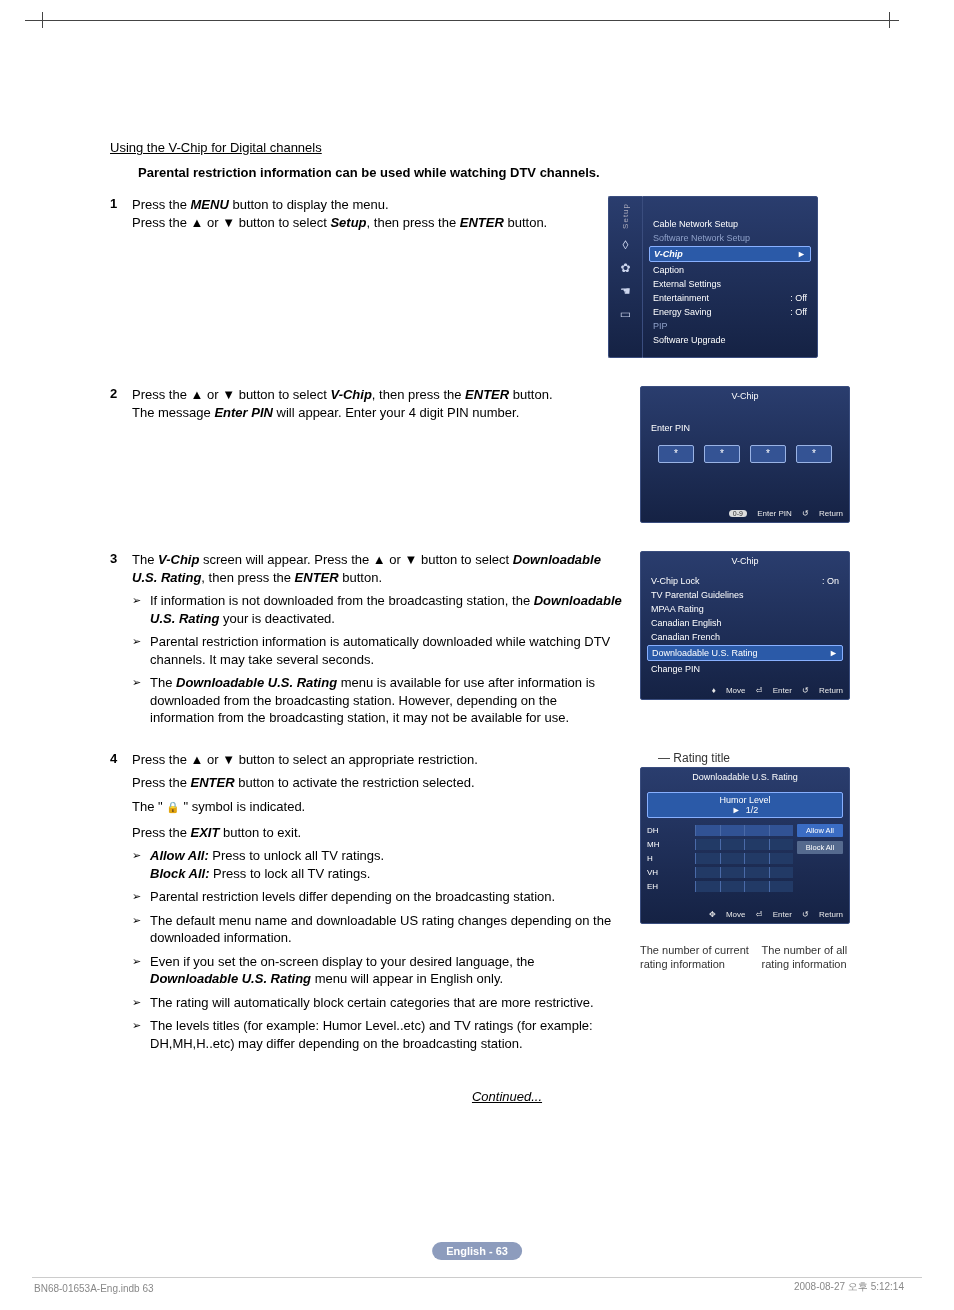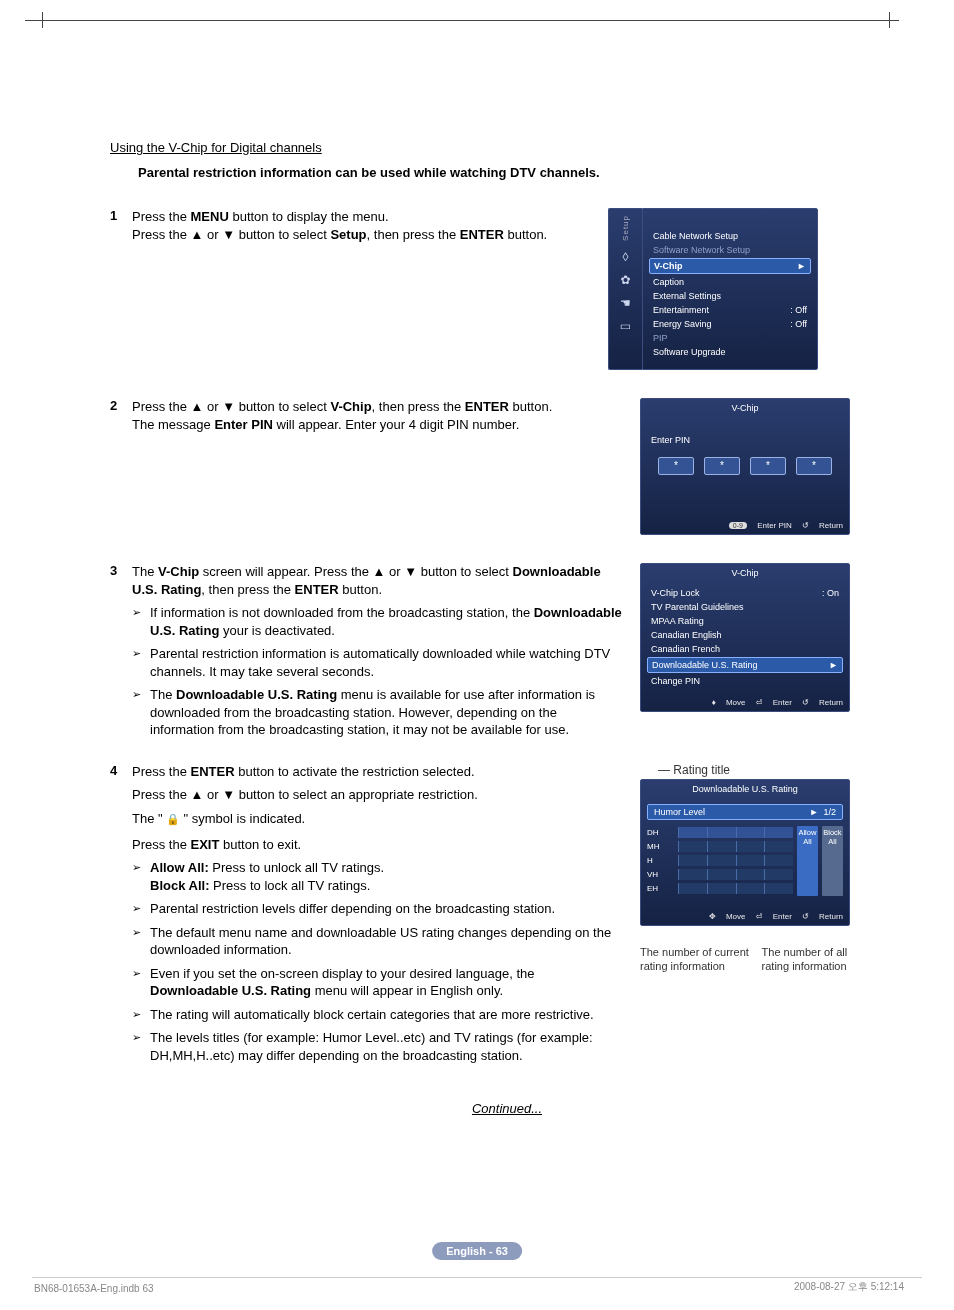--- a/index.html
+++ b/index.html
@@ -14,29 +14,29 @@
   }
   .page {
     padding: 140px 50px 40px 110px;
     position: relative;
     height: 100%;
   }
   .top-rule { position:absolute; top:20px; left:25px; right:55px; height:1px; background:#444;}
   .top-rule-v { position:absolute; top:12px; height:16px; width:1px; background:#444;}
 
   .section-title { font-weight:normal; text-decoration: underline; margin-bottom:10px; font-size:13px;}
-  .intro { font-weight:bold; margin-bottom:28px; font-size:13px;padding-left:28px;}
+  .intro { font-weight:bold; margin-bottom:16px; font-size:13px;padding-left:28px;}
   .row { display:flex; margin-bottom:8px; }
   .left-col { width:530px; padding-right:16px; }
   .right-col { width:220px; }
   .step-wrap { display:flex; margin-bottom:10px; }
   .step-num { width:22px; font-weight:bold; font-size:13px;}
   .step-body { flex:1; font-size:13px; line-height:1.35;}
   .step-body p { margin-bottom:6px; }
-  .bold { font-weight:bold; }
+  .bold { font-weight:bold;font-style:italic; }
   .bullets { list-style:none; padding-left:0; margin-top:6px;}
   .bullets li { display:flex; margin-bottom:6px; line-height:1.35;}
   .bullets li .arrow { width:18px; font-size:11px; padding-top:1px;}
   .bullets li .txt { flex:1; }
 
   
   .osd {
     background: linear-gradient(#2a3d6e,#152244);
     color:#fff;
     font-size:9px;
@@ -61,29 +61,29 @@
   .osd-setup .osd-main { flex:1; background: linear-gradient(#2a3d6e,#152244); color:#fff; font-size:9px; border:1px solid #3a4d7e; border-radius:0 2px 2px 0; padding:20px 6px 10px 6px;}
 
   
   .pin-row { display:flex; gap:10px; justify-content:center; padding:8px 0;}
   .pin-box { width:36px; height:18px; border:1px solid #9ab3e4; border-radius:2px; background:#345394; color:#fff; text-align:center; line-height:16px; font-size:10px;}
 
   
   .grid-area { display:flex; gap:4px; padding:2px 0 6px 0;}
   .grid-left { flex:1; }
   .grid-left .grid-row { display:flex; height:14px; align-items:center;}
-  .grid-left .grid-row .label { width:31px; font-size:8px;}
+  .grid-left .grid-row .label { width:48px; font-size:8px;}
   .grid-left .grid-row .cells { flex:1; display:flex;}
   .grid-left .grid-row .cells .cell { flex:1; height:11px; border-left:1px solid #4a6aa8; background:#223a66;}
   .grid-left .grid-row.selrow .cells .cell { background:#315294; }
-  .grid-right { width:46px; display:flex; flex-direction:row; gap:4px;}
+  .grid-right { width:46px; display:flex; flex-direction:column; gap:4px;}
   .btn-small { font-size:7.5px; text-align:center; padding:2px 1px; border-radius:1px;}
   .btn-allow { background:#3a6cc4;}
   .btn-block { background:#556a8e;}
-  .humor-row { display:flex; justify-content:space-between; align-items:center; background:#2b5aa8; border:1px solid #88b0ff; border-radius:2px; padding:2px 6px; margin:2px 0 4px 0;}
+  .humor-row { display:flex; justify-content:space-between; align-items:center; background:#2b5aa8; border:1px solid #88b0ff; border-radius:2px; padding:2px 6px; margin:2px 0 4px 0;flex-direction:column;}
 
   .rating-title-label { font-size:12px; color:#333; margin:0 0 2px 18px;}
   .rating-annot { display:flex; justify-content:space-between; font-size:11px; color:#333; margin-top:10px; gap:10px;}
   .rating-annot div { line-height:1.25; }
 
   .continued { text-align:center; font-style:italic; text-decoration:underline; margin-top:20px; font-size:13px;}
 
   .page-badge {
     position:absolute; bottom:50px; left:50%; transform:translateX(-50%);
     background:#8d9cbd; color:#fff; font-size:11px; padding:3px 14px; border-radius:10px; font-weight:bold;
@@ -256,22 +256,22 @@
         </div>
       </div>
     </div>
   </div>
 
   <div class="row">
     <div class="left-col">
       <div class="step-wrap">
         <div class="step-num">4</div>
         <div class="step-body">
+          <p>Press the ▲ or ▼ button to select an appropriate restriction.</p>
           <p><span>Press the </span><span class="bold">ENTER</span><span> button to activate the restriction selected.</span></p>
-          <p>Press the ▲ or ▼ button to select an appropriate restriction.</p>
           <p><span>The " </span><span class="lock-sym">🔒</span><span> " symbol is indicated.</span></p>
           <p style="margin-top:8px;"><span>Press the </span><span class="bold">EXIT</span><span> button to exit.</span></p>
           <ul class="bullets">
             <li>
                 <span class="arrow">➢</span>
                 <span class="txt"><span class="bold">Allow All:</span><span> Press to unlock all TV ratings.</span><br><span class="bold">Block All:</span><span> Press to lock all TV ratings.</span></span>
               </li>
             <li>
                 <span class="arrow">➢</span>
                 <span class="txt">Parental restriction levels differ depending on the broadcasting station.</span>

